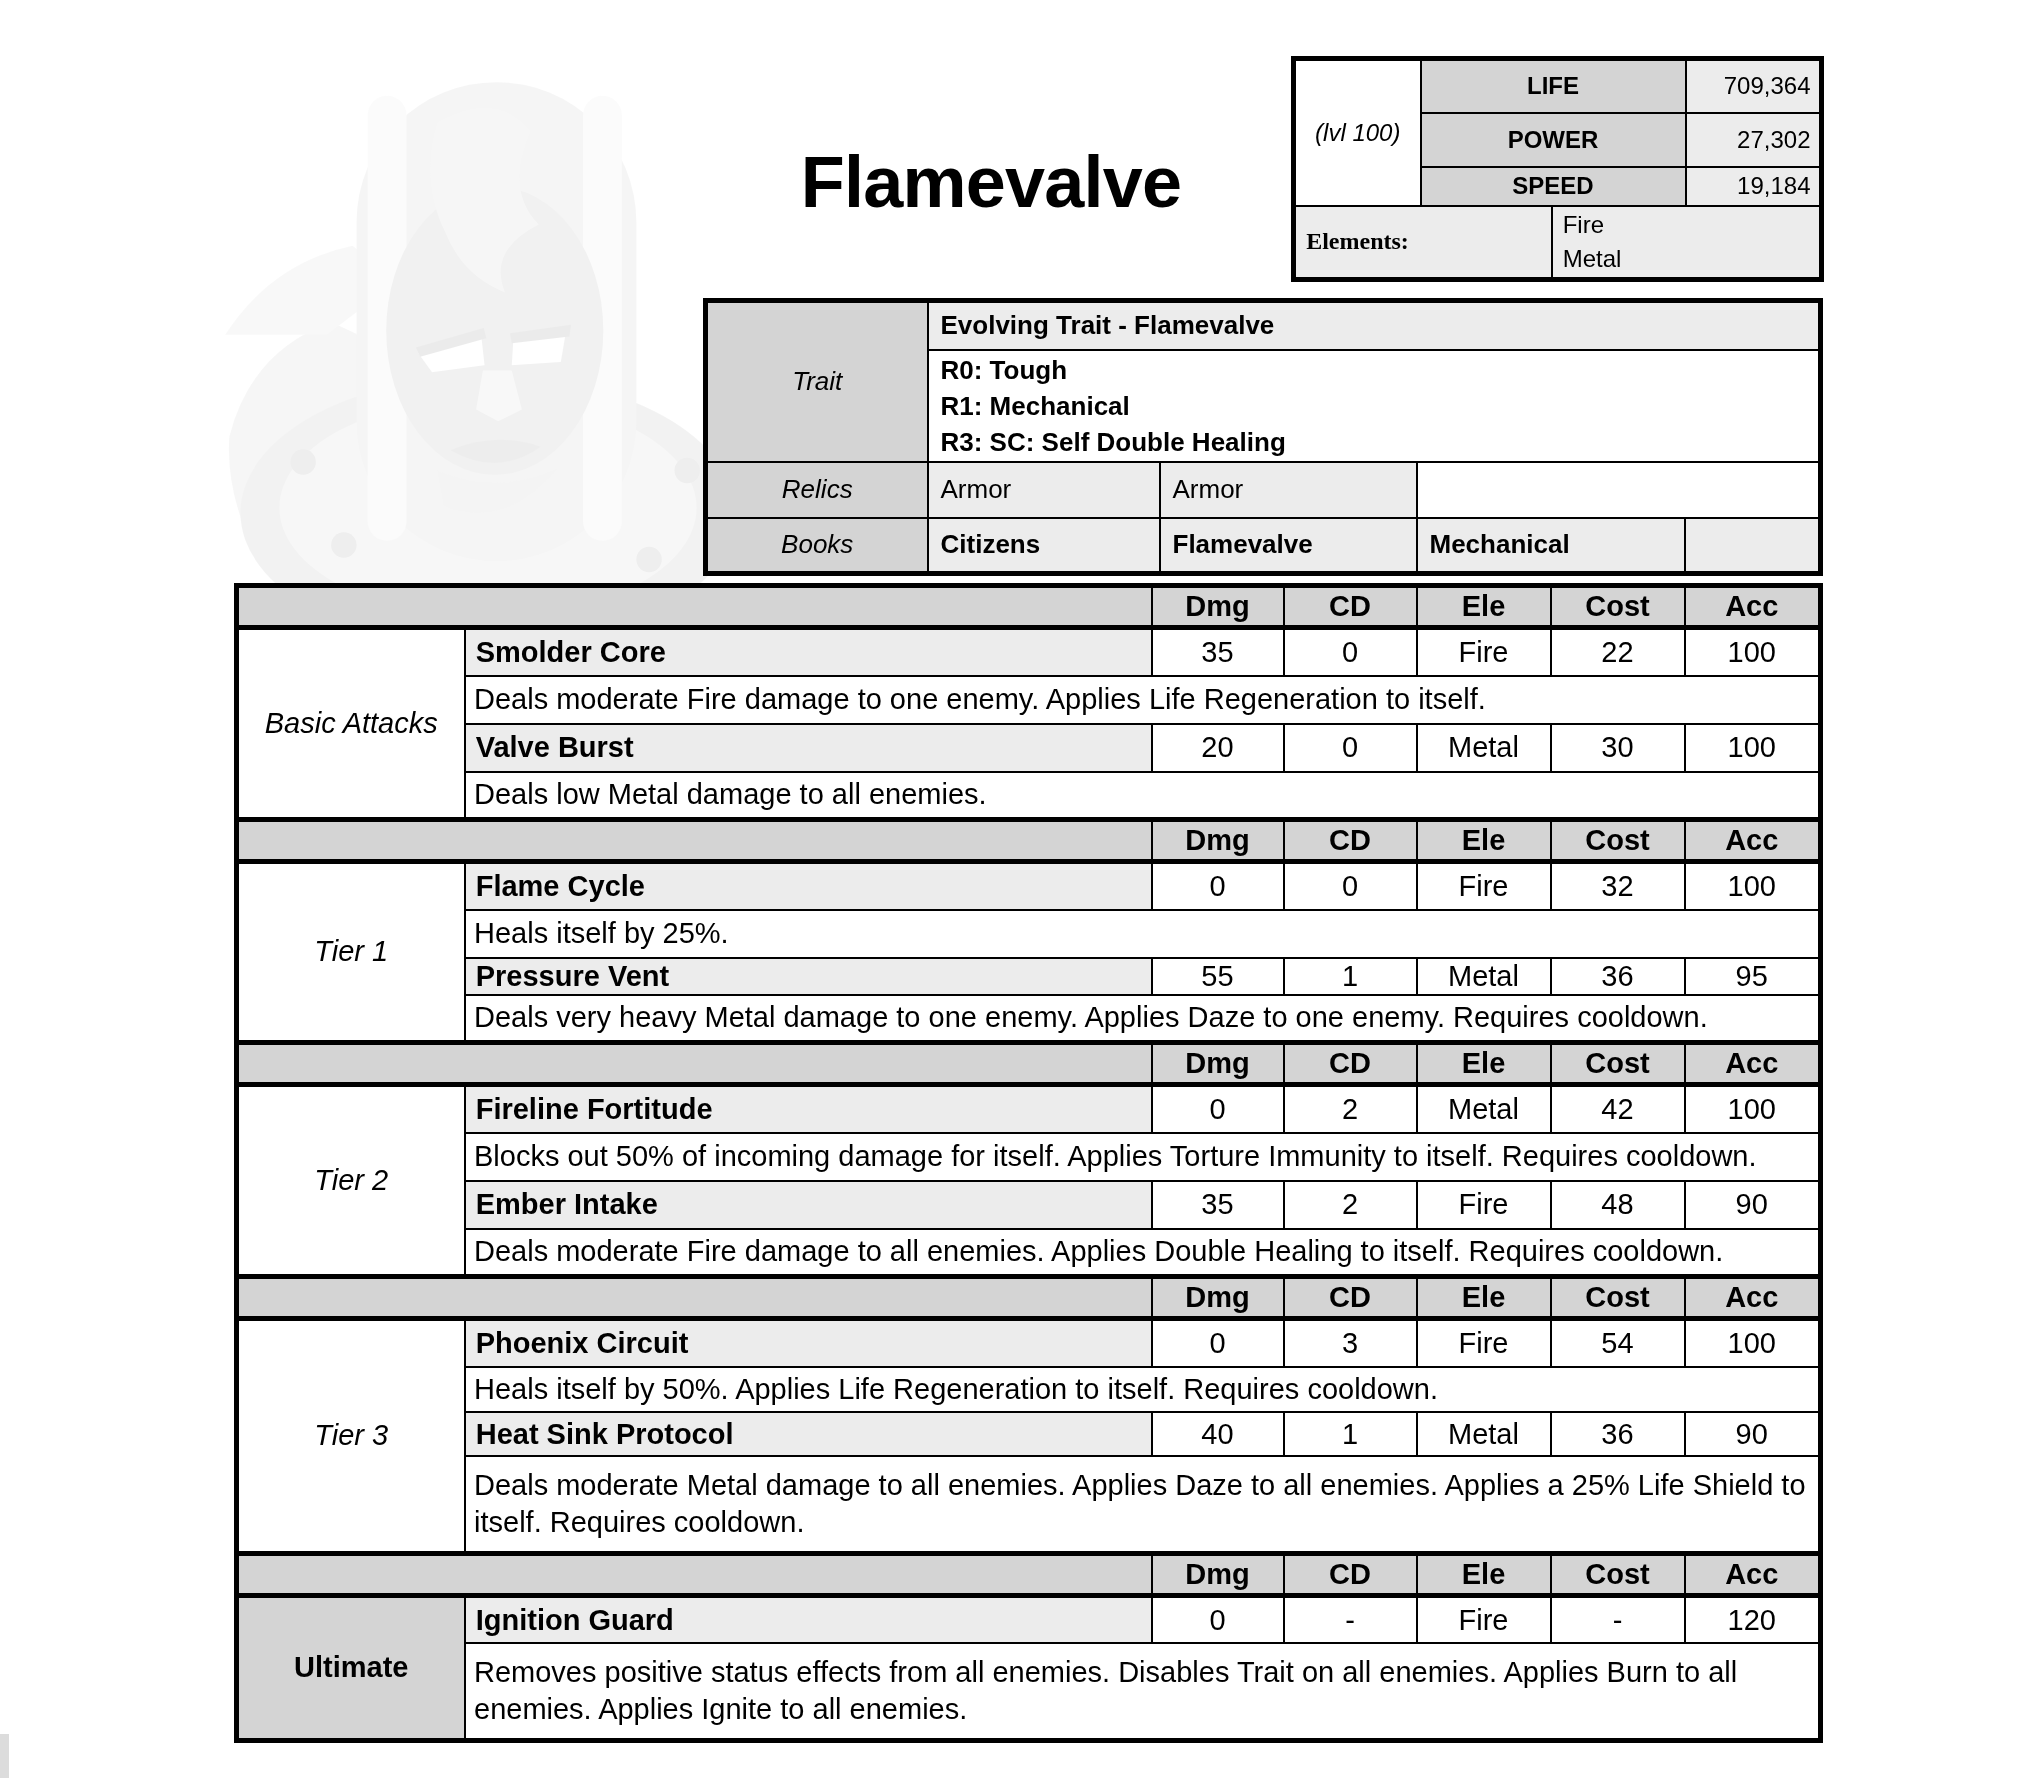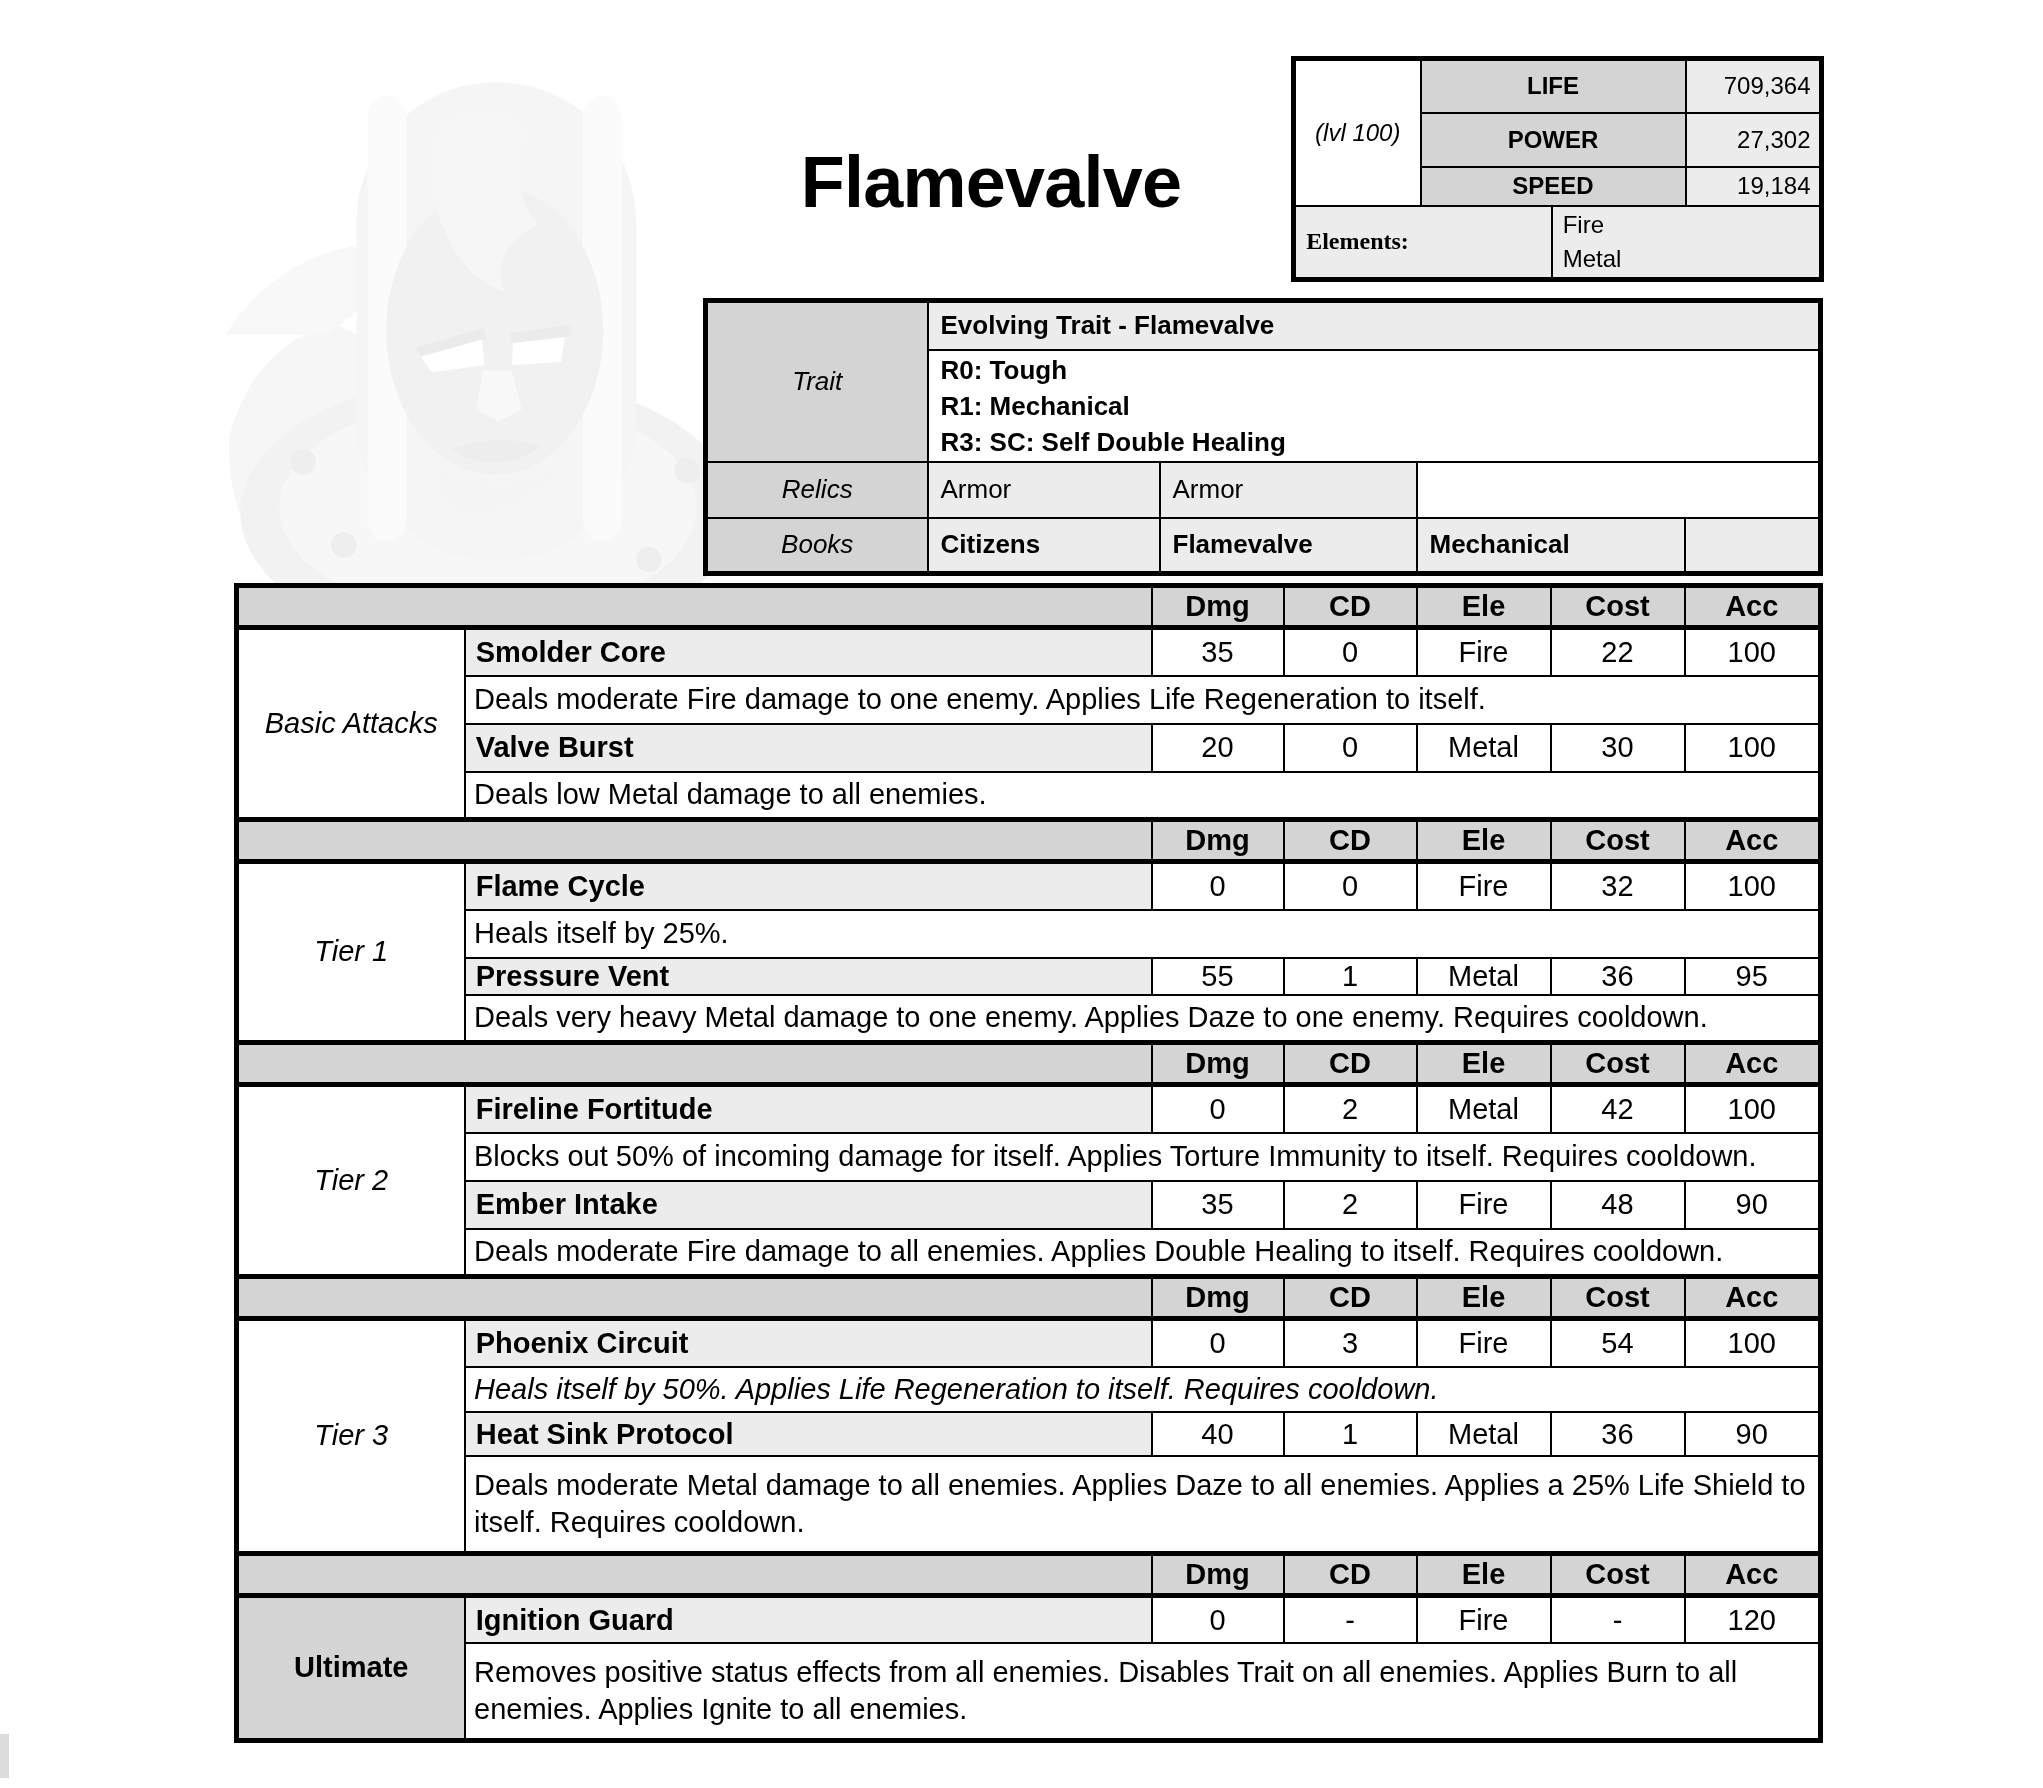--- a/index.html
+++ b/index.html
@@ -262,21 +262,21 @@
       </tr>
       <tr style="height: 48px;">
         <td rowspan="4" class="seclabel seclabel-italic">Tier 3</td>
         <td class="atkname">Phoenix Circuit</td>
         <td class="val">0</td>
         <td class="val">3</td>
         <td class="val">Fire</td>
         <td class="val">54</td>
         <td class="val">100</td>
       </tr>
-      <tr style="height: 36px; font-style: italic;">
+      <tr style="height: 36px;">
         <td colspan="6" class="desc">Heals itself by 50%. Applies Life Regeneration to itself. Requires cooldown.</td>
       </tr>
       <tr style="height: 44px;">
         <td class="atkname">Heat Sink Protocol</td>
         <td class="val">40</td>
         <td class="val">1</td>
         <td class="val">Metal</td>
         <td class="val">36</td>
         <td class="val">90</td>
       </tr>

